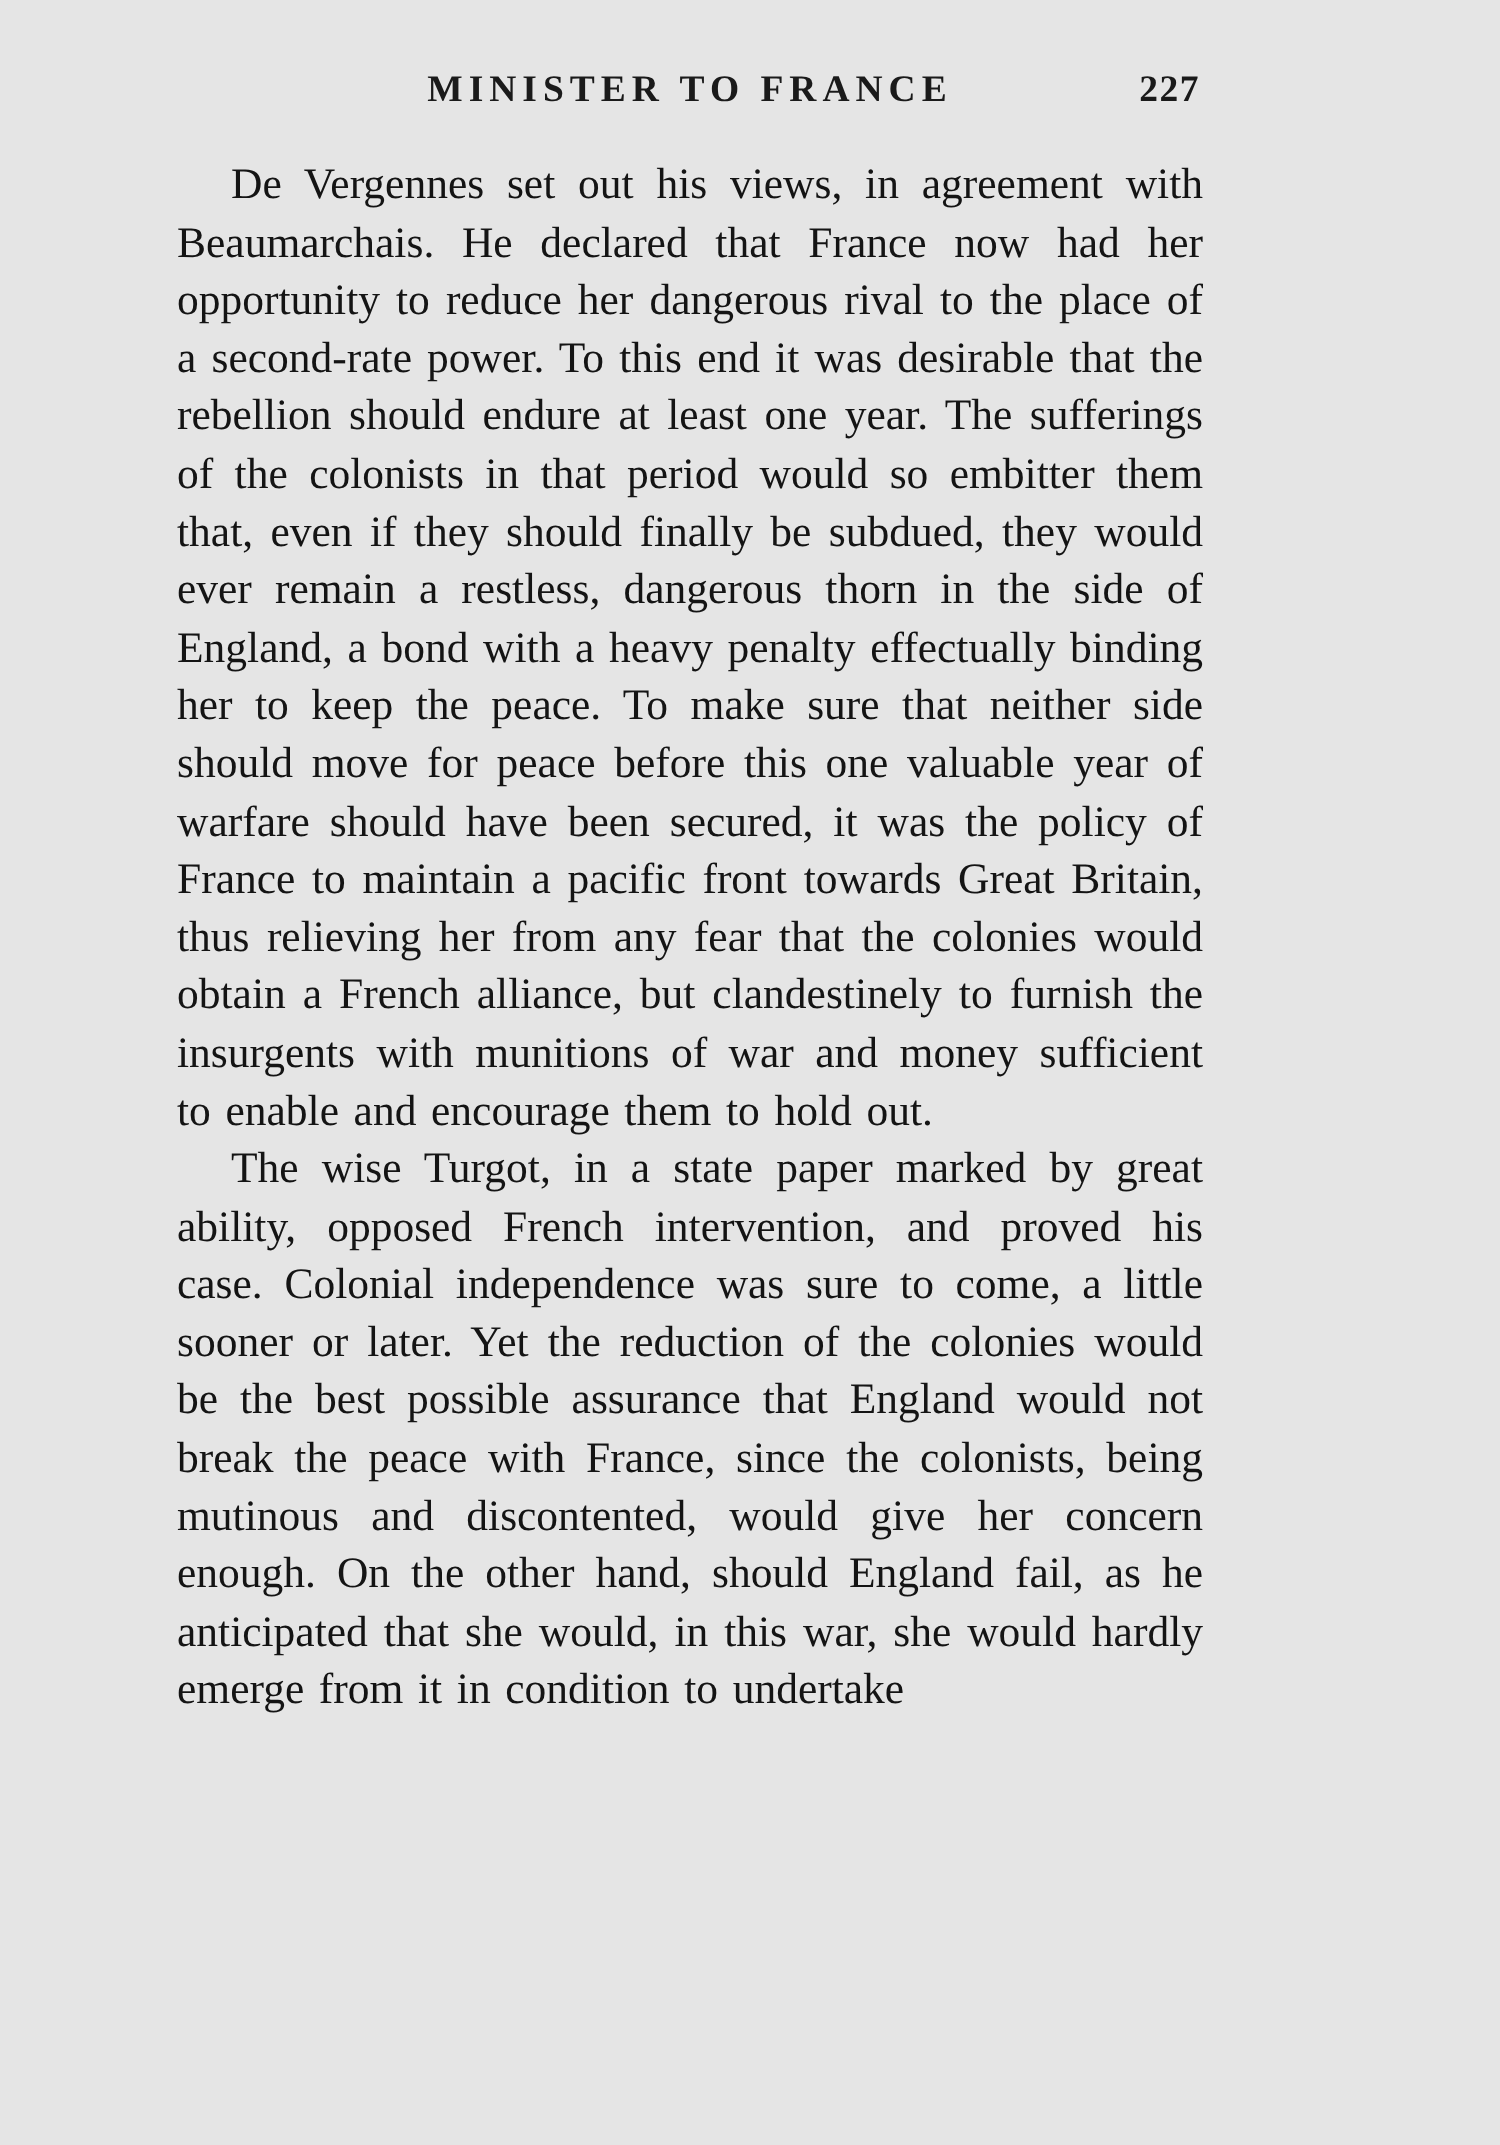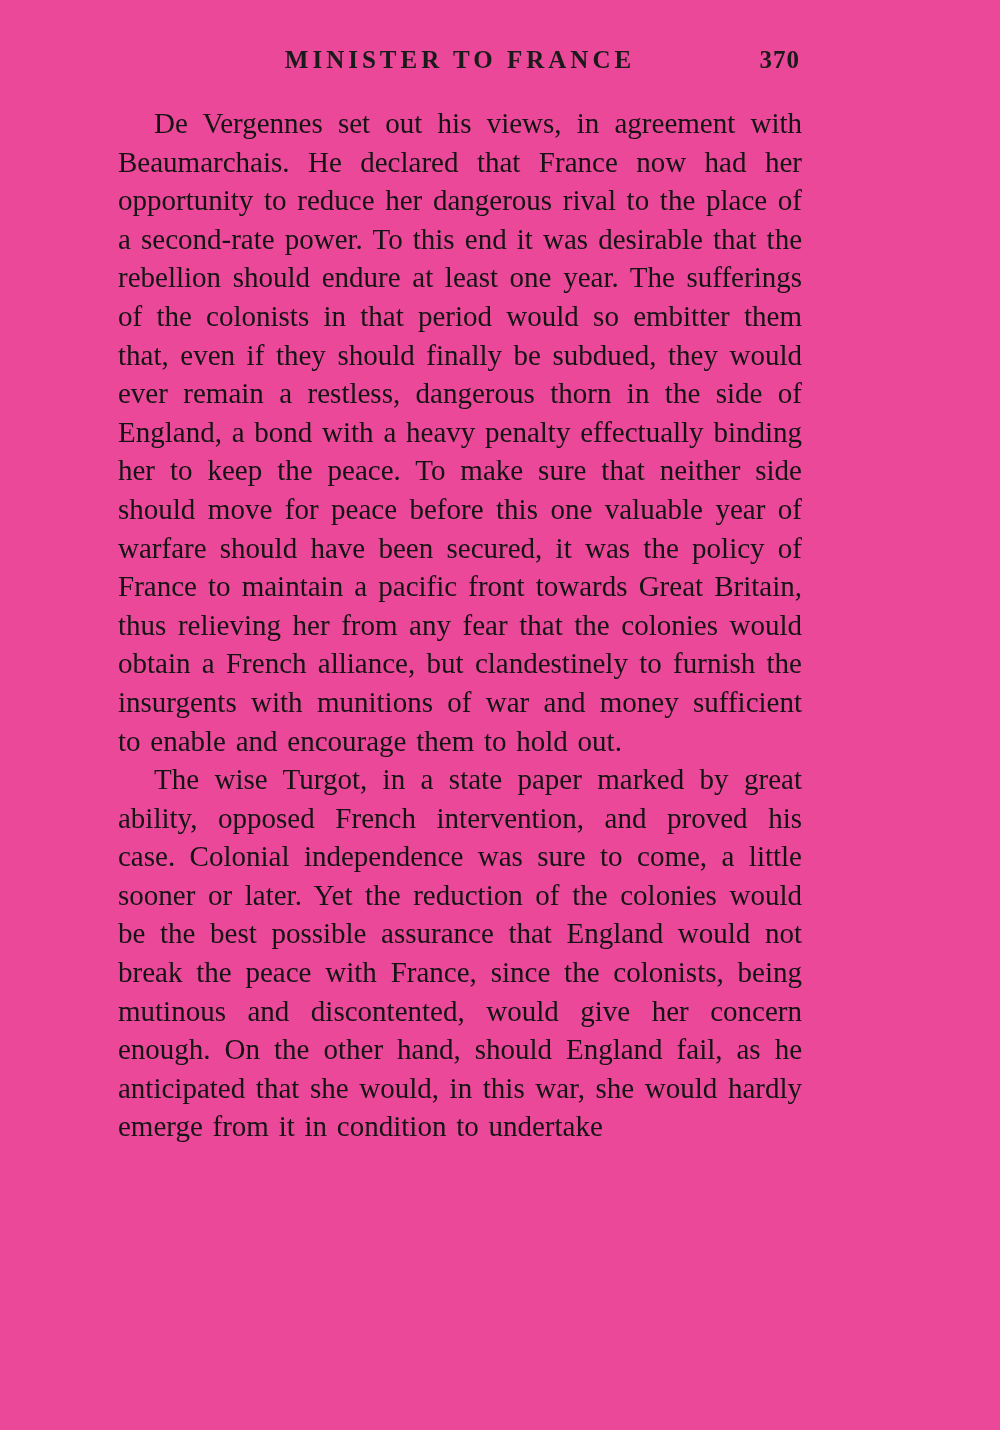--- a/index.html
+++ b/index.html
@@ -4,21 +4,21 @@
 <style>
   html, body {
     margin: 0;
     padding: 0;
     background: #ffffff;
   }
   .book-page {
     position: relative;
     width: 1000px;
     height: 1430px;
-    background: #ec4899;
+    background: #e5e5e5;
     color: #161616;
     font-family: "Liberation Serif", "DejaVu Serif", serif;
     overflow: hidden;
   }
   .text-column {
     position: absolute;
     left: 118px;
     top: 46px;
     width: 684px;
   }
@@ -52,21 +52,21 @@
   }
 </style>
 </head>
 <body>
 
 <div class="book-page">
   <div class="text-column">
 
     <header class="running-header">
       <span class="header-title">MINISTER TO FRANCE</span>
-      <span class="page-number">370</span>
+      <span class="page-number">227</span>
     </header>
 
     <main class="page-body">
       <p class="para">De Vergennes set out his views, in agreement with Beaumarchais. He declared that France now had her opportunity to reduce her dangerous rival to the place of a second-rate power. To this end it was desirable that the rebellion should endure at least one year. The sufferings of the colonists in that period would so embitter them that, even if they should finally be subdued, they would ever remain a restless, dangerous thorn in the side of England, a bond with a heavy penalty effectually binding her to keep the peace. To make sure that neither side should move for peace before this one valuable year of warfare should have been secured, it was the policy of France to maintain a pacific front towards Great Britain, thus relieving her from any fear that the colonies would obtain a French alliance, but clandestinely to furnish the insurgents with munitions of war and money sufficient to enable and encourage them to hold out.</p>
       <p class="para">The wise Turgot, in a state paper marked by great ability, opposed French intervention, and proved his case. Colonial independence was sure to come, a little sooner or later. Yet the reduction of the colonies would be the best possible assurance that England would not break the peace with France, since the colonists, being mutinous and discontented, would give her concern enough. On the other hand, should England fail, as he anticipated that she would, in this war, she would hardly emerge from it in condition to undertake</p>
     </main>
 
   </div>
 </div>
 

